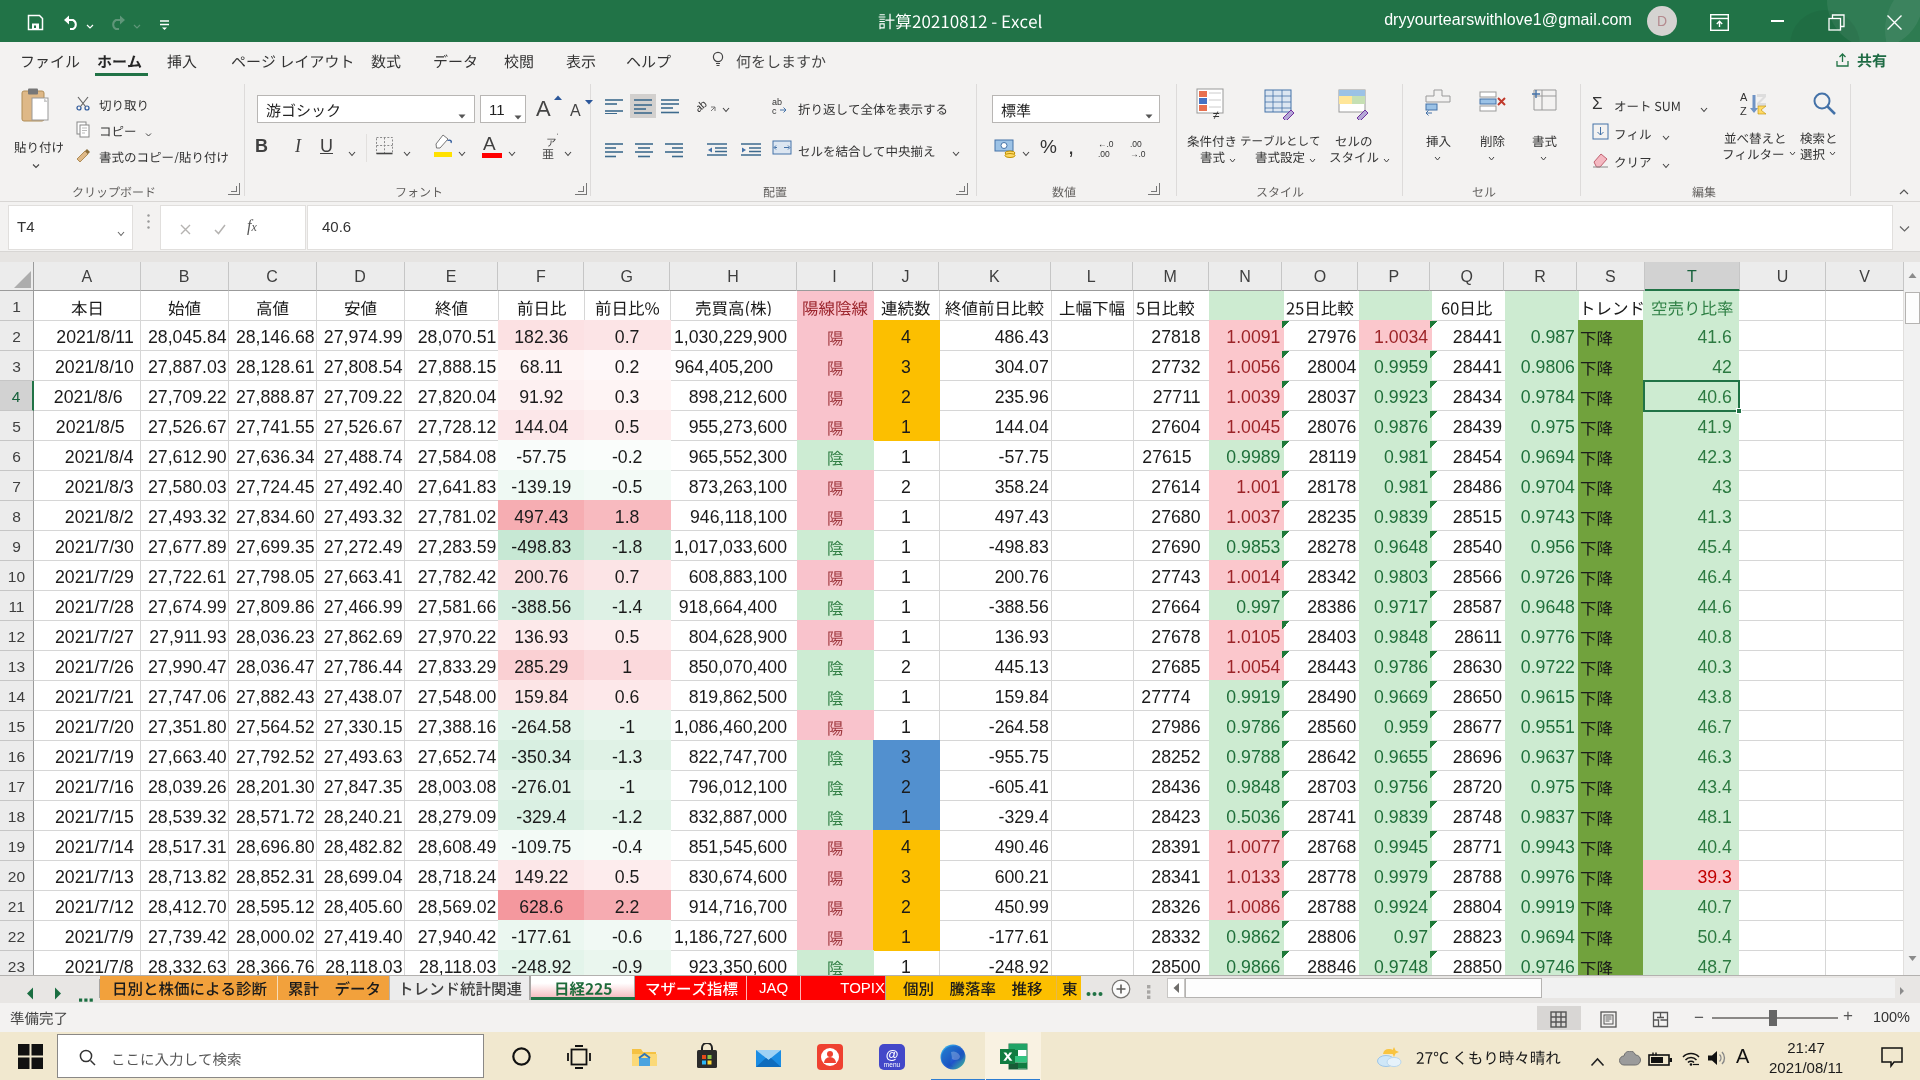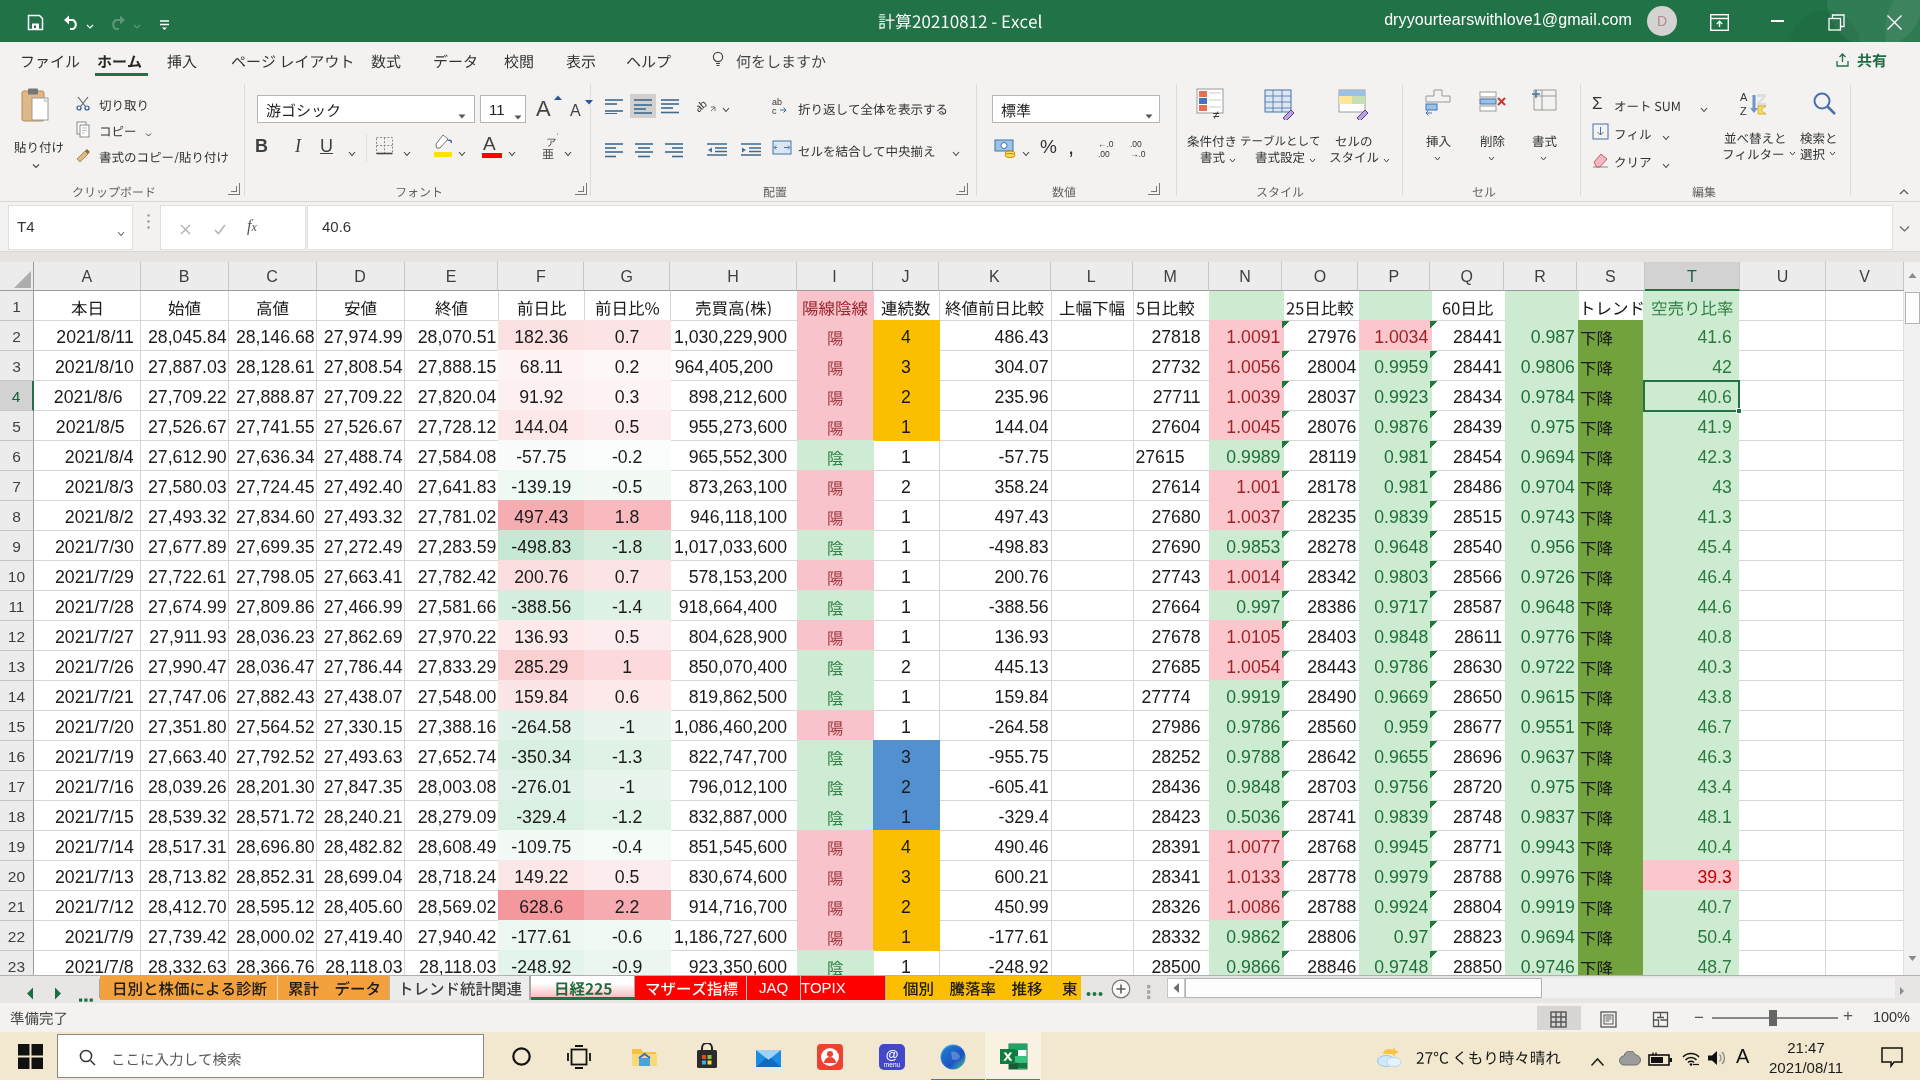--- a/index.html
+++ b/index.html
@@ -1615,21 +1615,21 @@
             <td class="num">27,584.08</td>
             <td class="ctr">-57.75</td>
             <td class="ctr">-0.2</td>
             <td class="num" style="padding-right:10px">965,552,300</td>
             <td class="ctr"><svg style="width:16.5px;height:16.5px;fill:#2f7d43;" viewBox="0 0 200.0 200.0">
                 <use href="#t61"></use>
               </svg></td>
             <td class="ctr">1</td>
             <td class="num">-57.75</td>
             <td class="num"></td>
-            <td class="num" style="padding-right:24px">27615</td>
+            <td class="num" style="padding-right:17px">27615</td>
             <td class="num" style="color:#1f6f3a">0.9989</td>
             <td class="num tri">28119</td>
             <td class="num" style="color:#1f6f3a">0.981</td>
             <td class="num tri">28454</td>
             <td class="num" style="color:#1f6f3a">0.9694</td>
             <td class="lft"><svg style="width:33.0px;height:16.5px;fill:#1b1b1b;" viewBox="0 0 400.0 200.0">
                 <use href="#t60"></use>
               </svg></td>
             <td class="num" style="color:#2c7a41;padding-right:8px">42.3</td>
             <td class="num"></td>
@@ -1724,21 +1724,21 @@
           </tr>
           <tr>
             <th class="rh">10</th>
             <td class="num" style="padding-right:7px">2021/7/29</td>
             <td class="num">27,722.61</td>
             <td class="num">27,798.05</td>
             <td class="num">27,663.41</td>
             <td class="num">27,782.42</td>
             <td class="ctr">200.76</td>
             <td class="ctr">0.7</td>
-            <td class="num" style="padding-right:10px">578,153,200</td>
+            <td class="num" style="padding-right:10px">608,883,100</td>
             <td class="ctr"><svg style="width:16.5px;height:16.5px;fill:#a13b41;" viewBox="0 0 200.0 200.0">
                 <use href="#t59"></use>
               </svg></td>
             <td class="ctr">1</td>
             <td class="num">200.76</td>
             <td class="num"></td>
             <td class="num" style="padding-right:8px">27743</td>
             <td class="num" style="color:#9c2428">1.0014</td>
             <td class="num tri">28342</td>
             <td class="num" style="color:#1f6f3a">0.9803</td>
@@ -2175,21 +2175,21 @@
             <use href="#t65"></use>
           </svg></div>
         <div style="position:absolute;left:0px;top:21px;width:105px;height:3px;background:#217346;"></div>
       </div>
       <div style="position:absolute;left:635px;top:0px;width:112px;height:24px;background:#fe0000;border-right:1px solid #ffb3b3;">
         <div style="position:absolute;left:9.5px;top:3px;width:95.0px;height:17px;"><svg style="width:93.0px;height:15.5px;fill:#fff;" viewBox="0 0 1200.0 200.0">
             <use href="#t66"></use>
           </svg></div>
       </div>
       <div style="position:absolute;left:747px;top:0px;width:54px;height:24px;background:#fe0000;border-right:1px solid #ffb3b3;color:#fff;font-size:15px;text-align:center;line-height:23px;">JAQ</div>
-      <div style="position:absolute;left:801px;top:0px;width:85px;height:24px;background:#fe0000;border-right:1px solid #a9a7a5;color:#fff;font-size:15px;text-align:left;line-height:23px;">TOPIX</div>
+      <div style="position:absolute;left:801px;top:0px;width:85px;height:24px;background:#fe0000;border-right:1px solid #a9a7a5;color:#fff;font-size:15px;text-align:right;line-height:23px;">TOPIX</div>
       <div style="position:absolute;left:886px;top:0px;width:173px;height:24px;background:#fcbf00;border-right:1px solid #ffe9a8;">
         <div style="position:absolute;left:16.75px;top:3px;width:141.5px;height:17px;"><svg style="width:139.5px;height:15.5px;fill:#1b1b1b;" viewBox="0 0 1800.0 200.0">
             <use href="#t67"></use>
           </svg></div>
       </div>
       <div style="position:absolute;left:1056px;top:0px;width:25px;height:24px;background:#fcbf00;border-left:1px solid #e6b84a;">
         <div style="position:absolute;left:4.75px;top:3px;width:17.5px;height:17px;"><svg style="width:15.5px;height:15.5px;fill:#1b1b1b;" viewBox="0 0 200.0 200.0">
             <use href="#t68"></use>
           </svg></div>
       </div>

